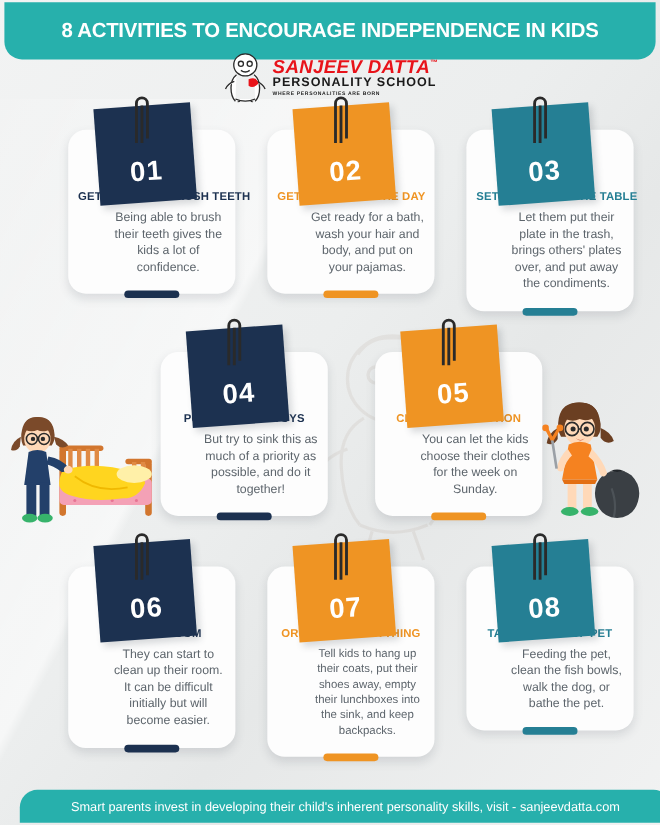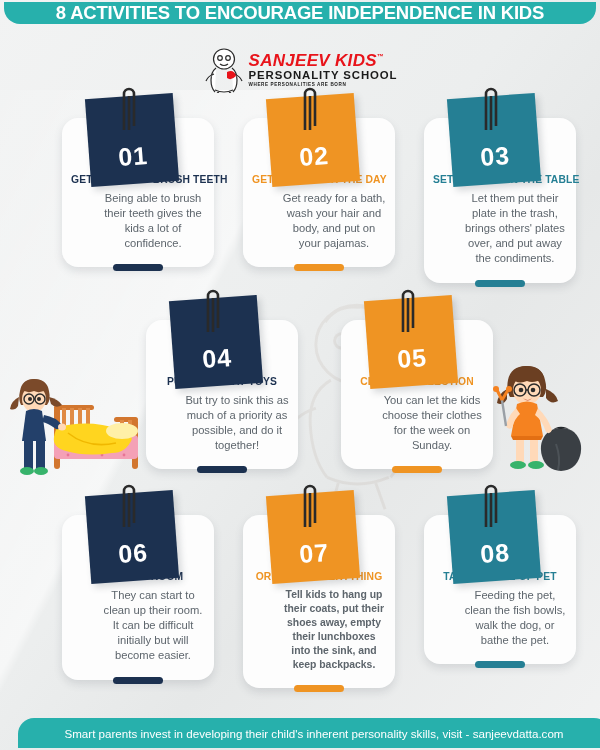--- a/index.html
+++ b/index.html
@@ -39,21 +39,21 @@
     left: 262px; top: 296px;
     width: 190px; height: 215px;
     opacity: 0.085;
     pointer-events: none;
   }
 
   
   .header-band {
     position: absolute;
     left: 4px; top: 2px;
-    width: 592px; height: 22px;
+    width: 592px; height: 52px;
     background: #27b0ac;
     border-radius: 0 0 16px 16px;
     display: flex;
     align-items: center;
     justify-content: center;
   }
   .header-title {
     color: #ffffff;
     font-size: 18.5px;
     font-weight: bold;
@@ -230,21 +230,21 @@
         <path d="M13 21 q-5 4 -5 12 q0 8 4 12"></path>
         <path d="M29 21 q5 4 5 12 q0 8 -4 12"></path>
         <path d="M12 43 q9 4 18 0"></path>
         <path d="M11 27 q-6 2 -8 7"></path>
         <path d="M31 27 q6 2 8 7"></path>
         <path d="M16 45 l-2 1 M26 45 l2 1"></path>
       </g>
       <path d="M24 25 q7 -3 9 4 q-5 5 -9 2 z" fill="#e8131a" stroke="none"></path>
     </svg>
     <div class="logo-text">
-      <div class="logo-name"><span>SANJEEV KIDS</span><sup>™</sup></div>
+      <div class="logo-name"><span>SANJEEV DATTA</span><sup>™</sup></div>
       <div class="logo-sub">PERSONALITY SCHOOL</div>
       <div class="logo-tag">WHERE PERSONALITIES ARE BORN</div>
     </div>
   </div>
 
   <div class="card t-navy" id="card-1">
     <div class="card-inner">
       <div class="note">
         <span class="note-num">01</span>
       </div>
@@ -336,21 +336,21 @@
   <div class="card t-orange" id="card-7">
     <div class="card-inner">
       <div class="note">
         <span class="note-num">07</span>
       </div>
       <svg class="clip" viewBox="0 0 21 50">
         <path d="M6 48 L6 12 a5 5 0 0 1 10 0 L16 44" fill="none" stroke="#2a2a2a" stroke-width="2.6"></path>
         <path d="M11 48 L11 14" fill="none" stroke="#2a2a2a" stroke-width="2.6"></path>
       </svg>
       <div class="card-title">ORGANIZE EVERYTHING</div>
-      <div class="card-body" style="font-size:10.4px;font-weight:bold;">Tell kids to hang up their coats, put their shoes away, empty their lunchboxes into the sink, and keep backpacks.</div>
+      <div class="card-body" style="font-size:10.4px;">Tell kids to hang up their coats, put their shoes away, empty their lunchboxes into the sink, and keep backpacks.</div>
       <div class="pill"></div>
     </div>
   </div>
 
   <div class="card t-teal" id="card-8">
     <div class="card-inner">
       <div class="note">
         <span class="note-num">08</span>
       </div>
       <svg class="clip" viewBox="0 0 21 50">

